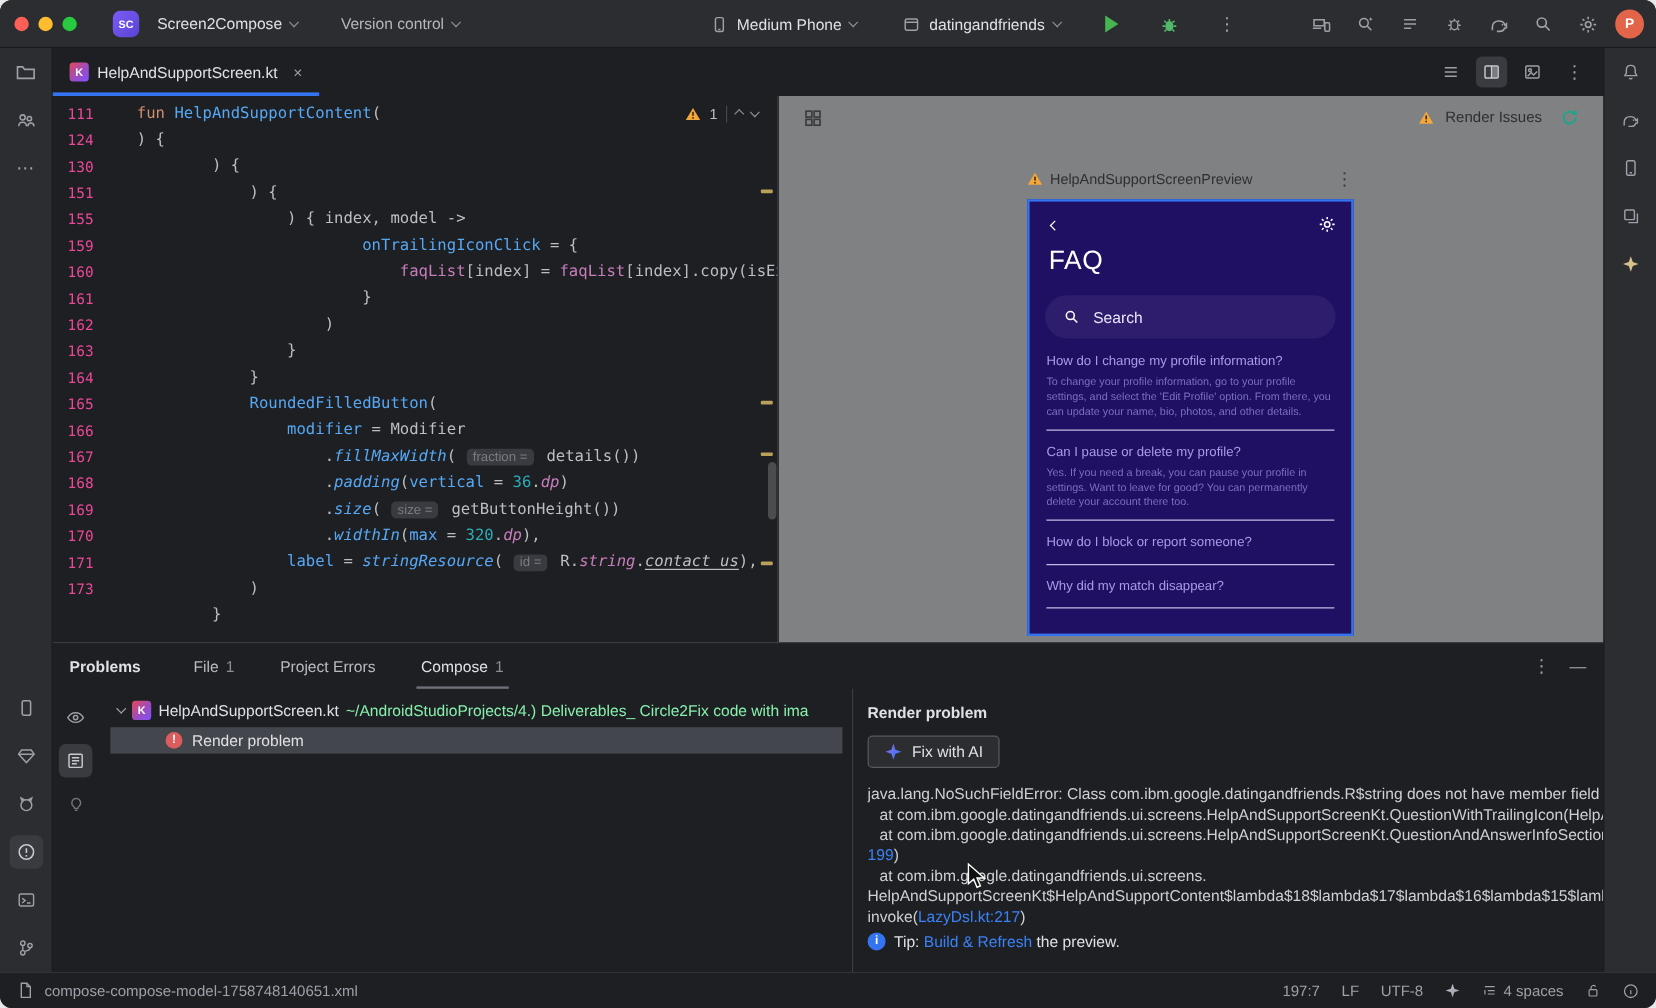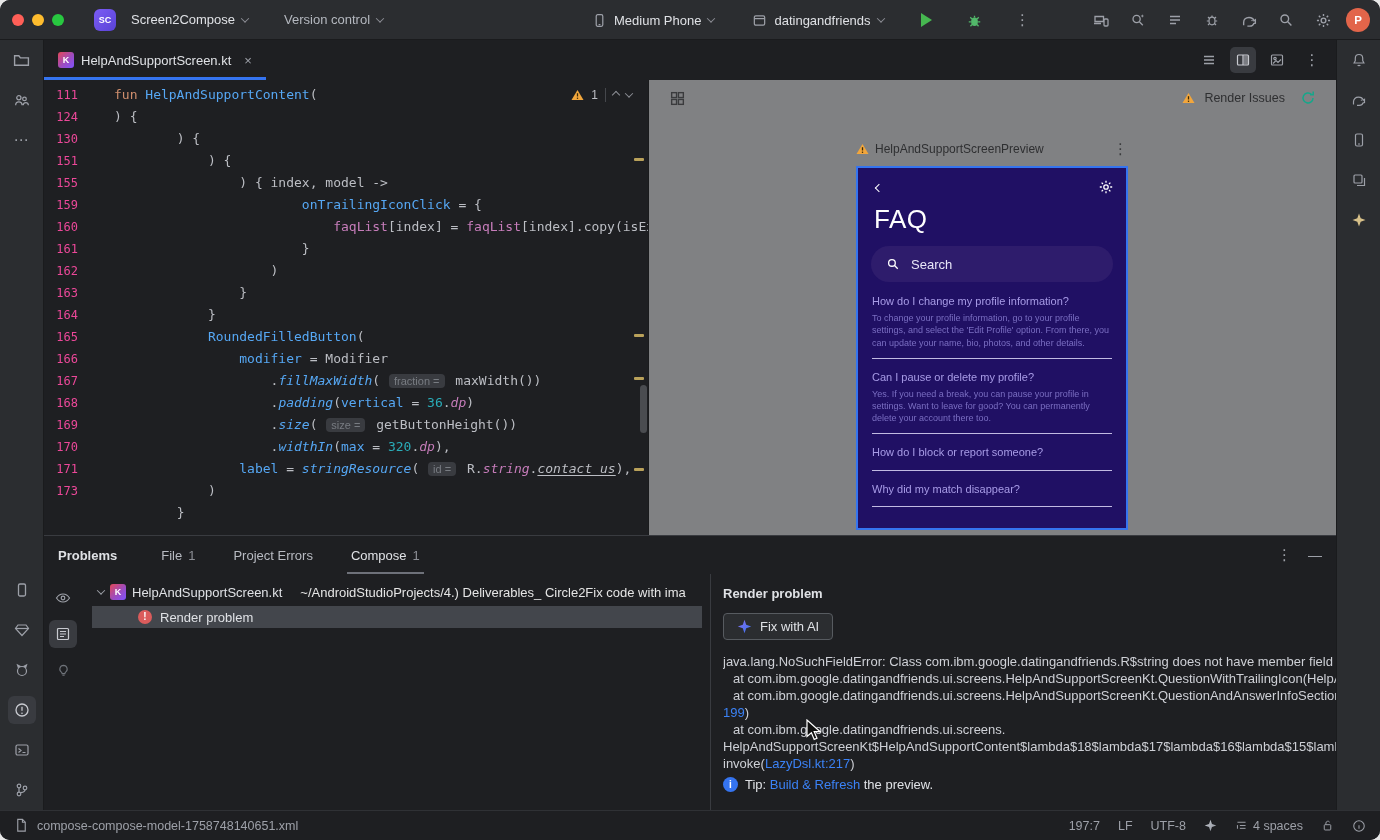--- a/index.html
+++ b/index.html
@@ -78,21 +78,21 @@
 
   
   .preview{position:absolute;left:648px;top:80px;right:44px;bottom:305px;background:#808183;border-left:1px solid #1A1B1D}
   .pv-toolbar{position:absolute;top:0;left:0;right:0;height:36px;display:flex;align-items:center;padding:16px 14px}
   .pv-right{margin-left:auto;display:flex;align-items:center;gap:9px;font-size:12.5px;color:#2E2F31}
   .pv-label{position:absolute;left:207px;top:60px;width:272px;display:flex;align-items:center;gap:6px;font-size:12px;color:#2E2F31}
   .pv-label .morev{margin-left:auto;color:#3A3B3D}
   .phone{position:absolute;left:207px;top:86px;width:272px;height:364px;background:#201064;border:2px solid #3574F0;overflow:hidden}
   .ph-back{position:absolute;left:18px;top:17px;color:#fff}
   .ph-gear{position:absolute;right:12px;top:11px}
-  .ph-title{position:absolute;left:16px;top:36px;font-size:26px;color:#fff;letter-spacing:.5px}
+  .ph-title{position:absolute;left:16px;top:36px;font-size:22px;color:#fff;letter-spacing:.5px}
   .ph-search{position:absolute;left:13px;top:78px;width:242px;height:36px;border-radius:18px;background:#2E1C6C;
     display:flex;align-items:center;gap:11px;padding:0 15px;color:#E9E6F8;font-size:13px}
   .ph-list{position:absolute;left:14px;top:126px;width:240px}
   .fq{color:#A79BE6;font-size:11px;line-height:1.3;margin-bottom:4px}
   .fq.solo{margin-bottom:10px}
   .fa{color:#7A6EC2;font-size:9px;line-height:1.35;margin-bottom:9px}
   .fdiv{border-top:1px solid rgba(222,216,248,.85);margin:0 0 11px}
 
   
   .problems{position:absolute;left:44px;right:44px;top:535px;bottom:30px;background:#1E1F22;border-top:1px solid #393B40}
@@ -102,21 +102,21 @@
   .ptab .cnt{color:#8C8E95}
   .ptab.selected{color:#DFE1E5}
   .ptab.selected::after{content:"";position:absolute;left:0;right:0;bottom:0;height:2px;background:#6E717A}
   .pb-right{margin-left:auto;display:flex;gap:16px;color:#9DA0A8;align-items:center}
   .minim{font-size:14px}
   .pb-body{position:absolute;top:38px;left:0;right:0;bottom:0;display:flex}
   .pb-tools{width:38px;flex:none;display:flex;flex-direction:column;align-items:center;padding-top:10px;gap:8px}
   .pb-tree{width:628px;flex:none;padding-top:6px;overflow:hidden}
   .tree-row1{height:24px;display:flex;align-items:center;gap:6px;padding-left:16px;white-space:nowrap}
   .tree-row1 .chev{color:#9DA0A8;flex:none}
-  .tree-path{color:#e5e5e5;overflow:hidden;white-space:nowrap;flex:1;margin-left:12px}
+  .tree-path{color:#86efac;overflow:hidden;white-space:nowrap;flex:1;margin-left:0}
   .tree-row2{height:22px;margin:2px 8px 0 10px;background:#43464C;display:flex;align-items:center;gap:8px;padding-left:46px}
   .err-badge{width:14px;height:14px;border-radius:50%;background:#DB5C5C;color:#fff;font-size:10px;font-weight:700;
     display:flex;align-items:center;justify-content:center;line-height:1;flex:none}
   .pb-detail{flex:1;border-left:1px solid #393B40;padding:12px 0 0 12px;overflow:hidden}
   .pd-title{font-weight:700}
   .fix-btn{margin-top:12px;display:inline-flex;align-items:center;gap:8px;padding:5px 13px;background:#2B2D30;
     border:1px solid #575B60;border-radius:4px;color:#DFE1E5}
   .stack{margin-top:13px;color:#CED0D6}
   .sline{height:17px;line-height:17px;white-space:nowrap;overflow:hidden}
   .sline.ind{padding-left:10px}
@@ -404,21 +404,21 @@
         <div class="crow">
           <span class="ln">165</span>
           <span class="cl">            <span class="tk-comp">RoundedFilledButton</span><span class="tk-pl">(</span></span>
         </div>
         <div class="crow">
           <span class="ln">166</span>
           <span class="cl">                <span class="tk-arg">modifier</span><span class="tk-pl"> = Modifier</span></span>
         </div>
         <div class="crow">
           <span class="ln">167</span>
-          <span class="cl">                    <span class="tk-pl">.</span><span class="tk-ext">fillMaxWidth</span><span class="tk-pl">( </span><span class="tk-chip">fraction =</span><span class="tk-pl"> maxWidth())</span></span>
+          <span class="cl">                    <span class="tk-pl">.</span><span class="tk-ext">fillMaxWidth</span><span class="tk-pl">( </span><span class="tk-chip">fraction =</span><span class="tk-pl"> details())</span></span>
         </div>
         <div class="crow">
           <span class="ln">168</span>
           <span class="cl">                    <span class="tk-pl">.</span><span class="tk-ext">padding</span><span class="tk-pl">(</span><span class="tk-arg">vertical</span><span class="tk-pl"> = </span><span class="tk-num">36</span><span class="tk-pl">.</span><span class="tk-pi">dp</span><span class="tk-pl">)</span></span>
         </div>
         <div class="crow">
           <span class="ln">169</span>
           <span class="cl">                    <span class="tk-pl">.</span><span class="tk-ext">size</span><span class="tk-pl">( </span><span class="tk-chip">size =</span><span class="tk-pl"> getButtonHeight())</span></span>
         </div>
         <div class="crow">

